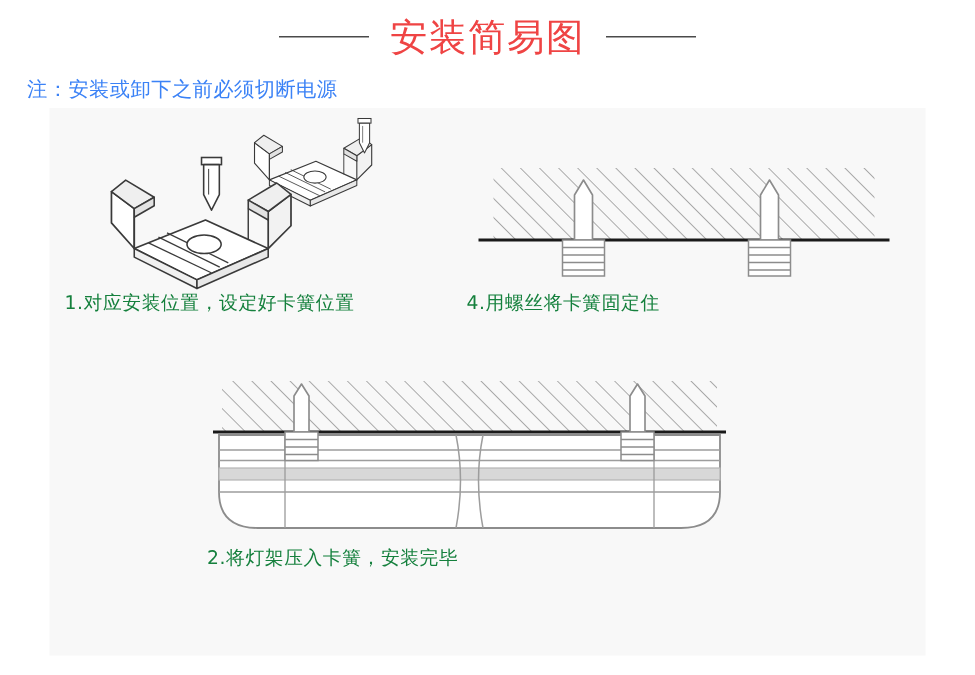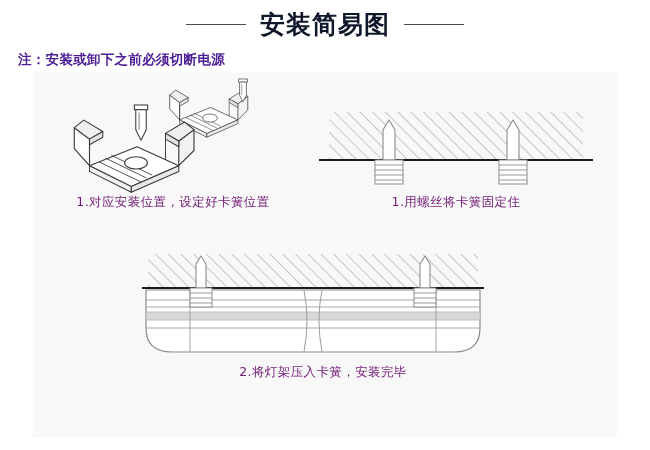--- a/index.html
+++ b/index.html
@@ -27,57 +27,57 @@
     justify-content: center;
     gap: 14px;
   }
   .title-rule {
     width: 60px;
     height: 0;
     border-top: 1.6px solid #4a4a4a;
   }
   .title-text {
     font-size: 25px;
-    font-weight: bold;
-    color: #0f172a;
+    font-weight: normal;
+    color: #ef4444;
     letter-spacing: 1px;
     line-height: 1;
     white-space: nowrap;
   }
 
   
   .note {
     position: absolute;
     left: 18px;
     top: 51px;
     font-size: 13.5px;
-    font-weight: bold;
-    color: #4c1d95;
+    font-weight: normal;
+    color: #3b82f6;
     white-space: nowrap;
     letter-spacing: 0.3px;
   }
 
   
   .panel {
     position: absolute;
     left: 33px;
     top: 72px;
     width: 584px;
     height: 365px;
     background: #f8f8f8;
   }
 
   .figure {
     position: absolute;
   }
   .caption {
     position: absolute;
-    text-align: center;
+    text-align: left;
     font-size: 12.5px;
-    color: #701a75;
+    color: #15803d;
     white-space: nowrap;
     letter-spacing: 0.4px;
   }
 
   
   #fig-step1 { left: 10px;  top: 5px;  width: 260px; height: 130px; }
   #cap-step1 { left: 10px;  top: 122px; width: 260px; }
 
   #fig-step2 { left: 278px; top: 30px; width: 290px; height: 105px; }
   #cap-step2 { left: 278px; top: 122px; width: 290px; }
@@ -178,21 +178,21 @@
       <g>
         <path d="M 196 58 L 196 28 L 202 18 L 208 28 L 208 58 Z" fill="#ffffff" stroke="#8c8c8c" stroke-width="1.1" stroke-linejoin="round"></path>
         <rect x="188" y="58" width="28" height="24" fill="#ffffff" stroke="#8c8c8c" stroke-width="1"></rect>
         <line x1="188" y1="63" x2="216" y2="63" stroke="#8c8c8c" stroke-width="0.9"></line>
         <line x1="188" y1="68" x2="216" y2="68" stroke="#8c8c8c" stroke-width="0.9"></line>
         <line x1="188" y1="73" x2="216" y2="73" stroke="#8c8c8c" stroke-width="0.9"></line>
         <line x1="188" y1="78" x2="216" y2="78" stroke="#8c8c8c" stroke-width="0.9"></line>
       </g>
     </svg>
   </div>
-  <div class="caption" id="cap-step2">1.用螺丝将卡簧固定住</div>
+  <div class="caption" id="cap-step2">4.用螺丝将卡簧固定住</div>
 
   <div class="figure" id="fig-step3">
     <svg width="370" height="120" viewBox="0 0 370 120">
       <defs>
         <pattern id="hatch3" width="9" height="9" patternUnits="userSpaceOnUse" patternTransform="rotate(-45)">
           <line x1="0" y1="0" x2="0" y2="9" stroke="#9a9a9a" stroke-width="1.1"></line>
         </pattern>
       </defs>
 
       <g>

